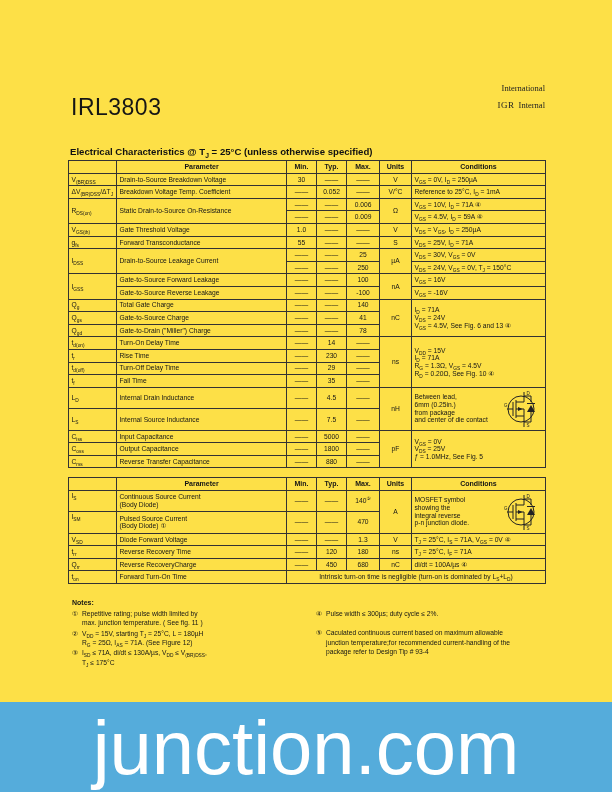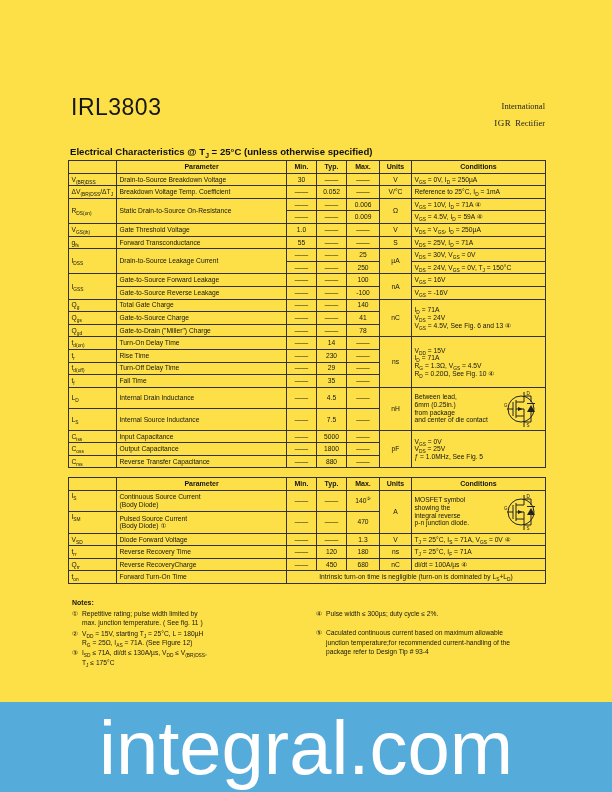--- a/index.html
+++ b/index.html
@@ -1,19 +1,19 @@
 <!DOCTYPE html>
 <html><head>
 <meta charset="utf-8">
 <style>
   html,body { margin:0; padding:0; background:#fff; }
   .page { position:relative; width:612px; height:792px; background:#fde047; overflow:hidden;
           font-family:"Liberation Sans","DejaVu Sans",sans-serif; color:#151515; }
   .part-number { position:absolute; top:94px; left:71px; font-size:23px; font-weight:400; letter-spacing:0.5px; }
-  .logo { position:absolute; top:101px; right:67px; text-align:right; line-height:1.2; color:#222;
+  .logo { position:absolute; top:83px; right:67px; text-align:right; line-height:1.2; color:#222;
           font-family:"Liberation Serif","DejaVu Serif",serif; }
   .logo .l1 { font-size:8.5px; }
   .logo .mark { font-weight:normal; font-size:9px; letter-spacing:0.5px; }
   .logo .l2 { font-size:8.5px; }
   .sec-title { position:absolute; font-size:9.6px; font-weight:bold; color:#111; }
   .sec-title sub { font-size:0.7em; }
   #sec1 { top:146px; left:70px; }
   #sec2 { top:464px; left:70px; }
   table.dtable { position:absolute; left:68px; border-collapse:collapse; table-layout:fixed; width:477px;
                  font-size:6.7px; line-height:1.15; color:#151515; }
@@ -48,21 +48,21 @@
 </style>
 </head>
 <body>
 
 <div class="page">
 
   <div class="part-number">IRL3803</div>
 
   <div class="logo">
     <div class="l1">International</div>
-    <div><span class="mark">IGR</span> <span class="l2">Rectifier</span></div>
+    <div><span class="mark">IGR</span> <span class="l2">Internal</span></div>
   </div>
 
   <div class="sec-title" id="sec1">Electrical Characteristics @ T<sub>J</sub> = 25°C (unless otherwise specified)</div>
 
   <table class="dtable" id="t1">
     <colgroup>
         <col style="width:48px">
         <col style="width:170px">
         <col style="width:30px">
         <col style="width:30px">
@@ -428,16 +428,16 @@
           </div>
         <div class="note-item gap">
             <span class="mk">⑤</span>
             <span>Caculated continuous current based on maximum allowable<br>junction temperature;for recommended current-handling of the<br>package refer to Design Tip # 93-4</span>
           </div>
       </div>
     </div>
   </div>
 
   <div class="banner" style="background: rgb(85, 172, 219);">
-    <span style="color: rgb(255, 255, 255);">integral.com</span>
+    <span style="color: rgb(255, 255, 255);">junction.com</span>
   </div>
 
 </div>
 
 </body></html>

